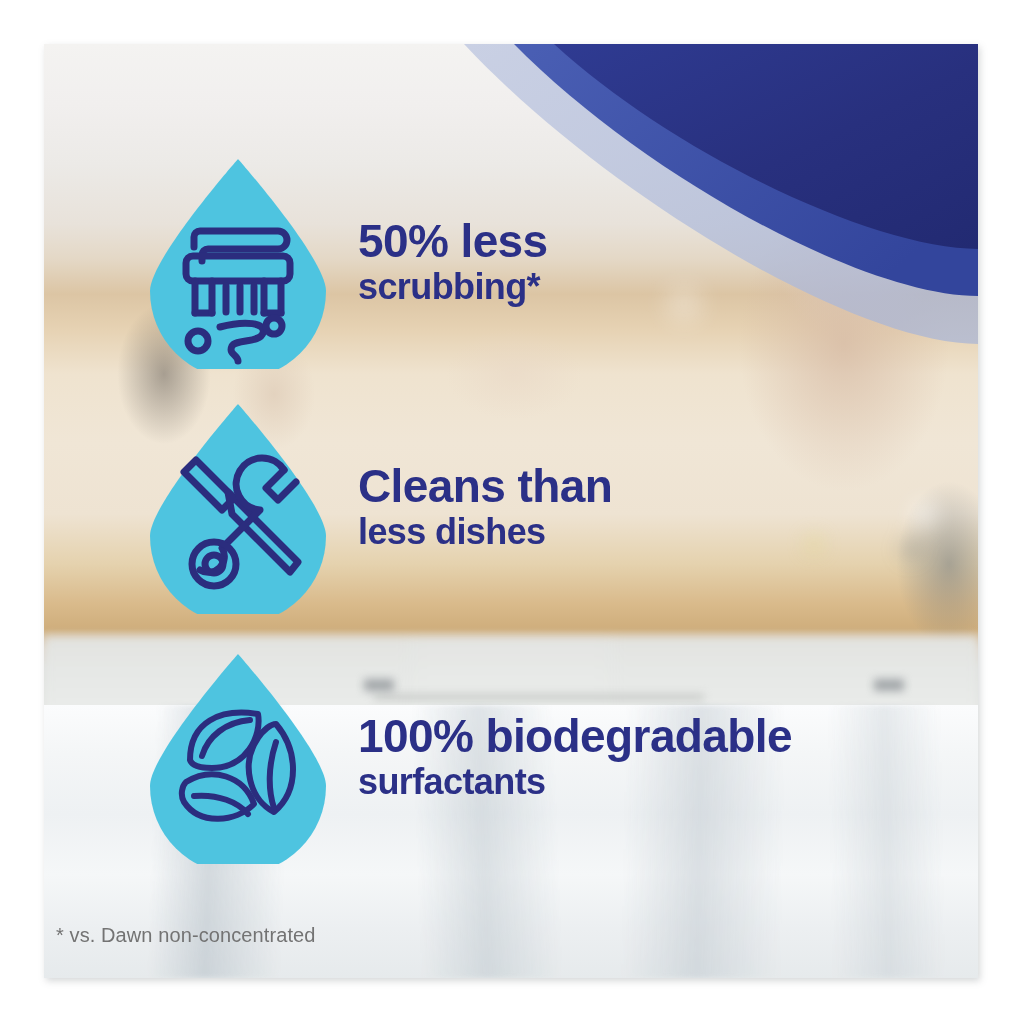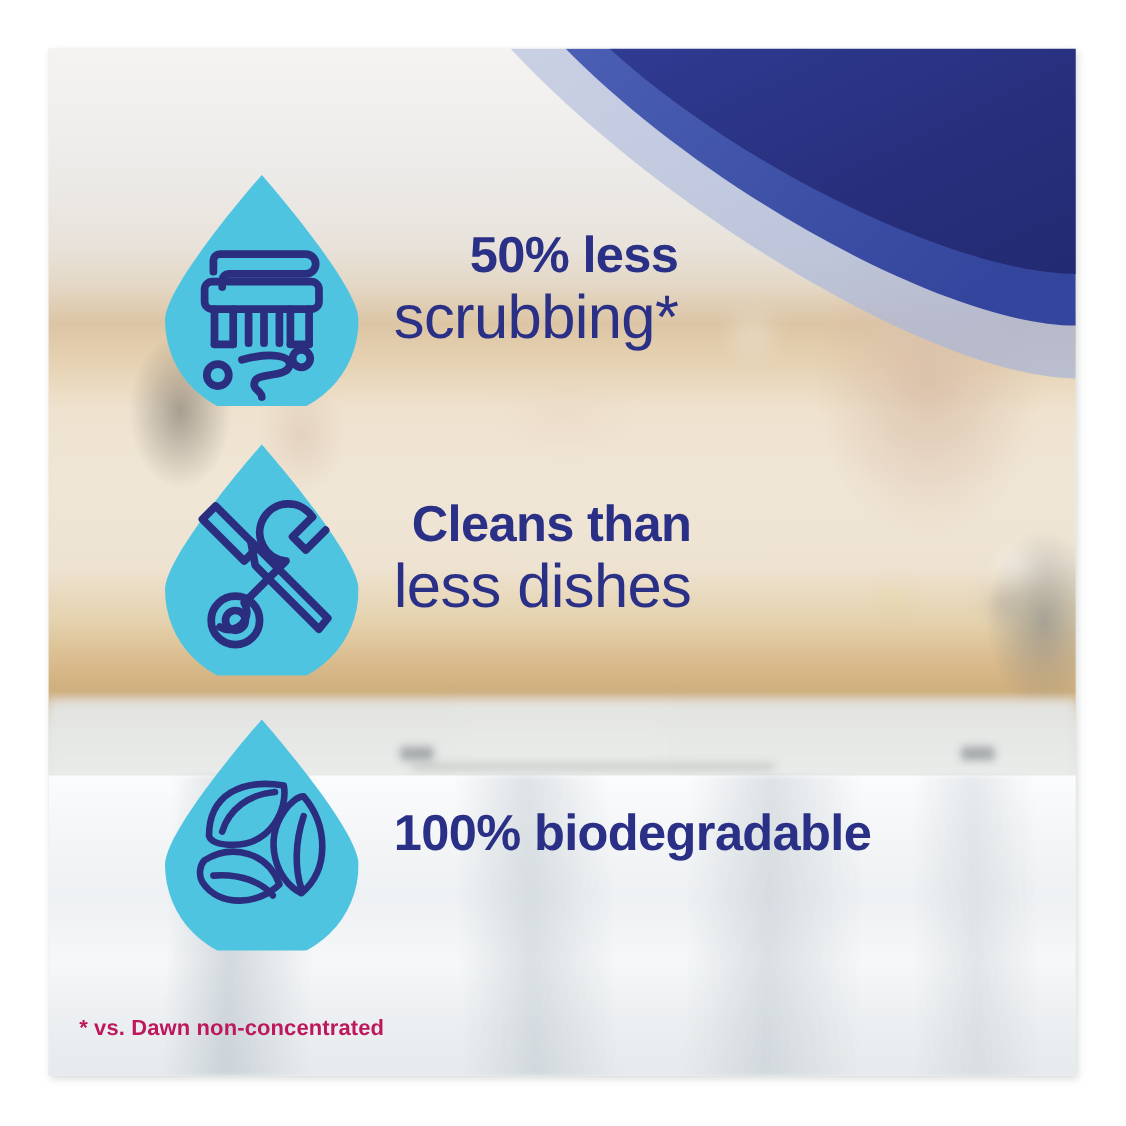--- a/index.html
+++ b/index.html
@@ -13,21 +13,20 @@
     font-family: "Liberation Sans", sans-serif;
     overflow: hidden;
   }
 
   
   #canvas {
     position: relative;
     width: 1024px;
     height: 1024px;
     background: #ffffff;
-    text-align: right;
   }
 
   #card {
     position: absolute;
     left: 44px;
     top: 44px;
     width: 934px;
     height: 934px;
     overflow: hidden;
     background: #f2f1ef;
@@ -169,33 +168,33 @@
     line-height: 1.02;
     letter-spacing: -0.6px;
   }
   .ft-line1 {
     display: block;
     font-weight: 700;
     font-size: 46px;
   }
   .ft-line2 {
     display: block;
-    font-weight: 400;
-    font-size: 56px;
+    font-weight: 700;
+    font-size: 36px;
     margin-top: 4px;
   }
 
   
   .footnote {
     position: absolute;
-    left: 28px;
+    left: 12px;
     top: 880px;
     font-size: 20px;
-    color: #be185d;
-    font-weight: 700;
+    color: #737373;
+    font-weight: 400;
     letter-spacing: .1px;
   }
 </style>
 </head>
 <body>
 
 <div id="canvas">
   <div id="card">
 
     <div class="bg-photo"></div>
@@ -297,20 +296,21 @@
               <path d="M36 132 C 62 116, 94 126, 104 154 C 86 172, 50 176, 34 152 C 30 145, 32 136, 36 132 Z"></path>
               <path d="M44 146 C 68 144, 88 152, 98 164"></path>
 
               <path d="M126 74 C 148 100, 150 140, 124 162 C 100 150, 90 114, 108 88 C 113 80, 121 74, 126 74 Z"></path>
               <path d="M126 92 C 118 116, 118 140, 124 158"></path>
             </g>
           </svg>
         </div>
         <div class="feature-text">
           <span class="ft-line1">100% biodegradable</span>
+          <span class="ft-line2">surfactants</span>
         </div>
       </div>
 
     </div>
 
     <div class="footnote">* vs. Dawn non-concentrated</div>
 
   </div>
 </div>
 

